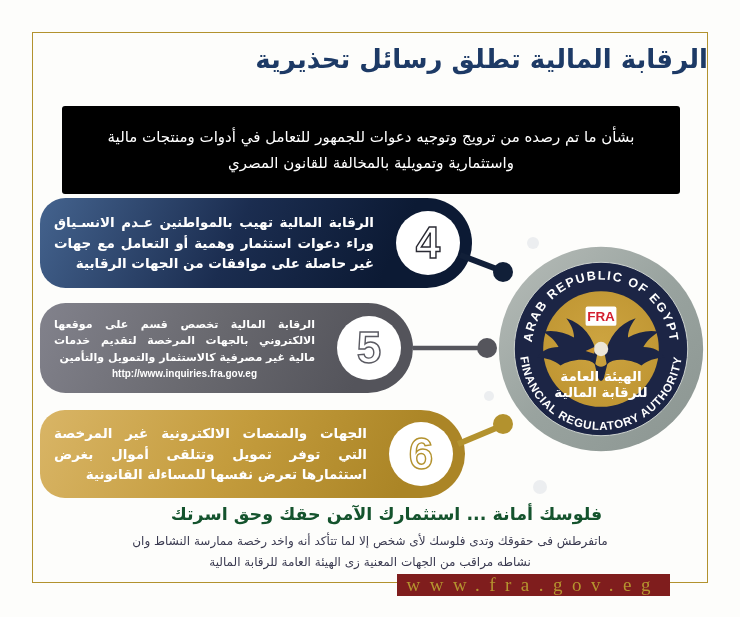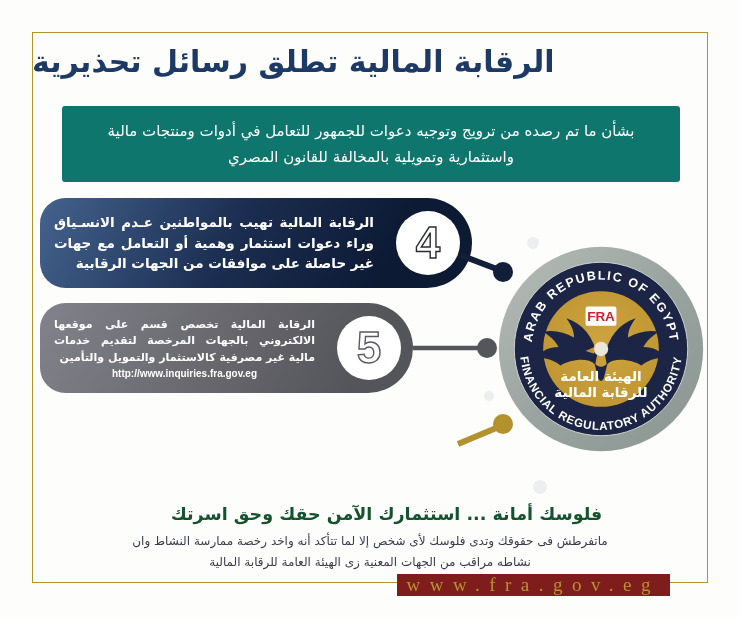--- a/index.html
+++ b/index.html
@@ -8,27 +8,27 @@
     font-family:"DejaVu Sans",sans-serif;overflow:hidden;
   }
   
   .frame{
     position:absolute;left:32px;top:32px;width:676px;height:551px;
     border:1.5px solid #b2922e;box-sizing:border-box;z-index:1;
   }
   
   .title{
     position:absolute;left:32px;top:42px;width:676px;z-index:3;
-    text-align:left;direction:rtl;color:#1d3a66;font-weight:bold;
-    font-size:30px;line-height:1.35;
+    text-align:right;direction:rtl;color:#1d3a66;font-weight:bold;
+    font-size:26px;line-height:1.35;
   }
   
   .intro{
-    position:absolute;left:62px;top:106px;width:618px;height:76px;z-index:3;
-    background:#0f766e;border-radius:3px;display:flex;align-items:center;justify-content:center;
+    position:absolute;left:62px;top:106px;width:618px;height:88px;z-index:3;
+    background:#000000;border-radius:3px;display:flex;align-items:center;justify-content:center;
   }
   .intro-text{
     direction:rtl;text-align:center;color:#ffffff;font-size:15px;line-height:1.75;
     padding:4px 22px;
   }
   
   .pill{
     position:absolute;z-index:4;border-radius:26px 46px 46px 26px;
     box-sizing:border-box;
   }
@@ -108,20 +108,28 @@
   <div class="pill pill-gray">
     <div class="pill-content">
       <div class="pill-text">الرقابة المالية تخصص قسم على موقعها الالكتروني بالجهات المرخصة لتقديم خدمات مالية غير مصرفية كالاستثمار والتمويل والتأمين</div>
       <a class="pill-link" href="#">http://www.inquiries.fra.gov.eg</a>
     </div>
     <div class="num-badge">
       <span class="num">5</span>
     </div>
   </div>
 
+  <div class="pill pill-gold">
+    <div class="pill-content">
+      <div class="pill-text">الجهات والمنصات الالكترونية غير المرخصة التي توفر تمويل وتتلقى أموال بغرض استثمارها تعرض نفسها للمساءلة القانونية</div>
+    </div>
+    <div class="num-badge">
+      <span class="num">6</span>
+    </div>
+  </div>
 
   <svg class="seal" viewBox="0 0 220 220">
     <defs>
       <linearGradient id="silver" x1="0" y1="0" x2="1" y2="1">
         <stop offset="0" stop-color="#b7bdb9"></stop>
           <stop offset="0.5" stop-color="#99a39f"></stop>
           <stop offset="1" stop-color="#8b9591"></stop>
       </linearGradient>
       <radialGradient id="goldc" cx="0.5" cy="0.45" r="0.7">
         <stop offset="0" stop-color="#cda440"></stop>

